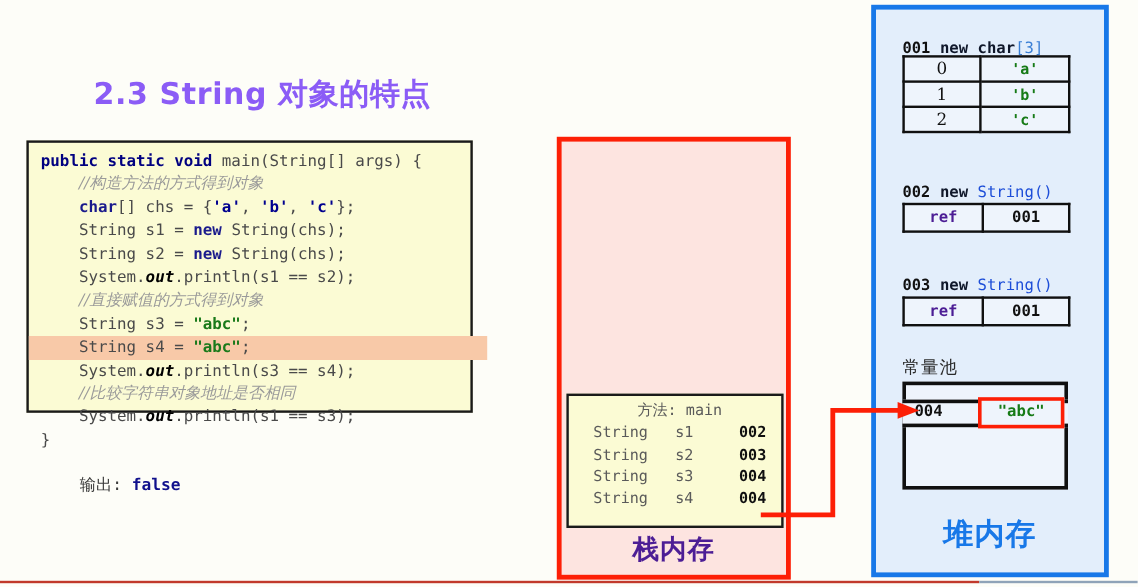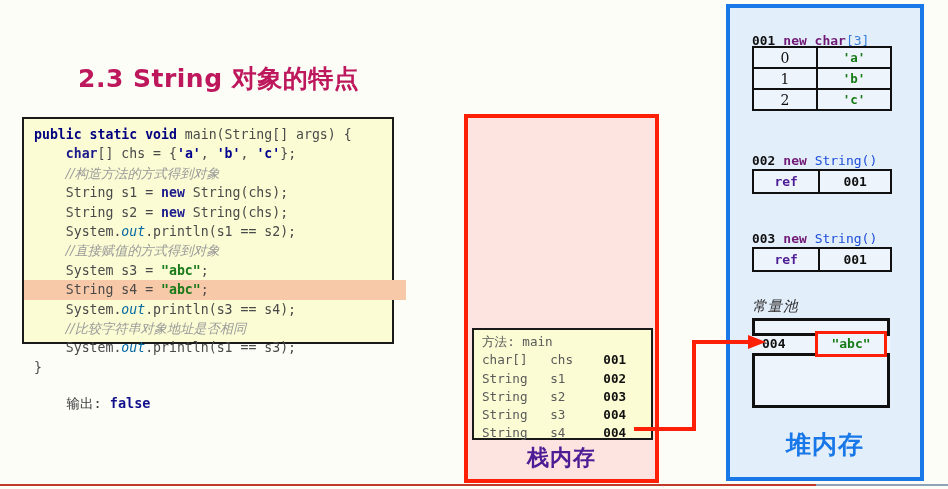--- a/index.html
+++ b/index.html
@@ -22,21 +22,21 @@
   }
 
   
   #page-title {
     position: absolute;
     left: 78px;
     top: 62px;
     font-family: "DejaVu Sans", sans-serif;
     font-size: 25px;
     font-weight: bold;
-    color: #be185d;
+    color: #8b5cf6;
     letter-spacing: 0.5px;
     white-space: nowrap;
   }
 
   
   #code-block {
     position: absolute;
     left: 22px;
     top: 117px;
     width: 372px;
@@ -60,21 +60,21 @@
     background: #f8c9a8;
     margin-left: -10px;
     padding-left: 10px;
     width: 372px;
   }
   .kw      { color: #000080; font-weight: bold; }
   .kw2     { color: #1a1a8c; font-weight: bold; }
   .cmt     { color: #9a9a9a; font-style: italic; font-family: "DejaVu Serif", serif; }
   .str     { color: #1a7a1a; font-weight: bold; }
   .chr     { color: #00008f; font-weight: bold; }
-  .fld     { color: #0369a1; font-weight: normal; font-style: italic; }
+  .fld     { color: #000000; font-weight: bold; font-style: italic; }
   .pln     { color: #4a4a4a; }
 
   
   #output-line {
     position: absolute;
     left: 34px;
     top: 379px;
     font-family: "DejaVu Sans Mono", monospace;
     font-size: 13.5px;
     color: #3a3a3a;
@@ -101,20 +101,21 @@
     height: 112px;
     background: #fbfbd4;
     border: 2px solid #1a1a1a;
     box-sizing: border-box;
     font-family: "DejaVu Sans Mono", monospace;
     font-size: 12.6px;
     line-height: 18.3px;
     color: #5a5a5a;
     padding: 3px 0 0 8px;
     box-sizing: border-box;
+    text-align: center;
   }
   .frow { white-space: pre; height: 18.3px; }
   .frow .addr { color: #101010; font-weight: bold; }
   #stack-label {
     position: absolute;
     left: 464px;
     top: 443px;
     width: 195px;
     text-align: center;
     font-family: "DejaVu Sans", sans-serif;
@@ -134,21 +135,21 @@
     background: #e3eefb;
     border: 4px solid #1878e8;
     box-sizing: border-box;
   }
   .heap-head {
     position: absolute;
     font-family: "DejaVu Sans Mono", monospace;
     font-size: 13px;
     white-space: pre;
   }
-  .heap-head .nw   { color: #701a75; font-weight: bold; }
+  .heap-head .nw   { color: #0f172a; font-weight: bold; }
   .heap-head .tp   { color: #1d4ed8; }
   .heap-head .num  { color: #3a7fd5; }
   .heap-id {
     position: absolute;
     font-family: "DejaVu Sans Mono", monospace;
     font-size: 12.8px;
     font-weight: bold;
     color: #101010;
   }
 
@@ -198,21 +199,20 @@
 
   
   #pool-title {
     position: absolute;
     left: 752px;
     top: 297px;
     font-family: "DejaVu Sans", sans-serif;
     font-size: 14.5px;
     color: #2a2a2a;
     letter-spacing: 1px;
-    font-style: italic;
   }
   #pool-box {
     position: absolute;
     left: 752px;
     top: 318px;
     width: 138px;
     height: 90px;
     border: 3px solid #101010;
     background: #eef4fc;
     box-sizing: border-box;
@@ -296,44 +296,43 @@
 </style>
 </head>
 <body>
 
 <div class="slide">
 
   <div id="page-title">2.3 String 对象的特点</div>
 
   <div id="code-block">
       <div class="cline"><span class="kw">public static void </span><span class="pln">main(String[] args) {</span></div>
+      <div class="cline"><span class="pln">    </span><span class="cmt">//构造方法的方式得到对象</span></div>
       <div class="cline"><span class="pln">    </span><span class="kw2">char</span><span class="pln">[] chs = {</span><span class="chr">'a'</span><span class="pln">, </span><span class="chr">'b'</span><span class="pln">, </span><span class="chr">'c'</span><span class="pln">};</span></div>
-      <div class="cline"><span class="pln">    </span><span class="cmt">//构造方法的方式得到对象</span></div>
       <div class="cline"><span class="pln">    </span><span class="pln">String s1 = </span><span class="kw2">new</span><span class="pln"> String(chs);</span></div>
       <div class="cline"><span class="pln">    </span><span class="pln">String s2 = </span><span class="kw2">new</span><span class="pln"> String(chs);</span></div>
       <div class="cline"><span class="pln">    </span><span class="pln">System.</span><span class="fld">out</span><span class="pln">.println(s1 == s2);</span></div>
       <div class="cline"><span class="pln">    </span><span class="cmt">//直接赋值的方式得到对象</span></div>
-      <div class="cline"><span class="pln">    </span><span class="pln">System s3 = </span><span class="str">"abc"</span><span class="pln">;</span></div>
+      <div class="cline"><span class="pln">    </span><span class="pln">String s3 = </span><span class="str">"abc"</span><span class="pln">;</span></div>
       <div class="cline hl"><span class="pln">    </span><span class="pln">String s4 = </span><span class="str">"abc"</span><span class="pln">;</span></div>
       <div class="cline"><span class="pln">    </span><span class="pln">System.</span><span class="fld">out</span><span class="pln">.println(s3 == s4);</span></div>
       <div class="cline"><span class="pln">    </span><span class="cmt">//比较字符串对象地址是否相同</span></div>
       <div class="cline"><span class="pln">    </span><span class="pln">System.</span><span class="fld">out</span><span class="pln">.println(s1 == s3);</span></div>
       <div class="cline"><span class="pln">}</span></div>
     </div>
 
   <div id="output-line">
     <span>输出: </span><span class="val">false</span>
   </div>
 
   <div id="stack-box"></div>
 
   <div id="stack-frame">
     <div class="frow">方法: main</div>
     <div id="stack-rows">
-        <div class="frow"><span>char[]</span><span>   </span><span>chs</span><span>    </span><span class="addr">001</span></div>
         <div class="frow"><span>String</span><span>   </span><span>s1</span><span>     </span><span class="addr">002</span></div>
         <div class="frow"><span>String</span><span>   </span><span>s2</span><span>     </span><span class="addr">003</span></div>
         <div class="frow"><span>String</span><span>   </span><span>s3</span><span>     </span><span class="addr">004</span></div>
         <div class="frow"><span>String</span><span>   </span><span>s4</span><span>     </span><span class="addr">004</span></div>
       </div>
   </div>
 
   <div id="stack-label">栈内存</div>
 
   <div id="heap-box"></div>

